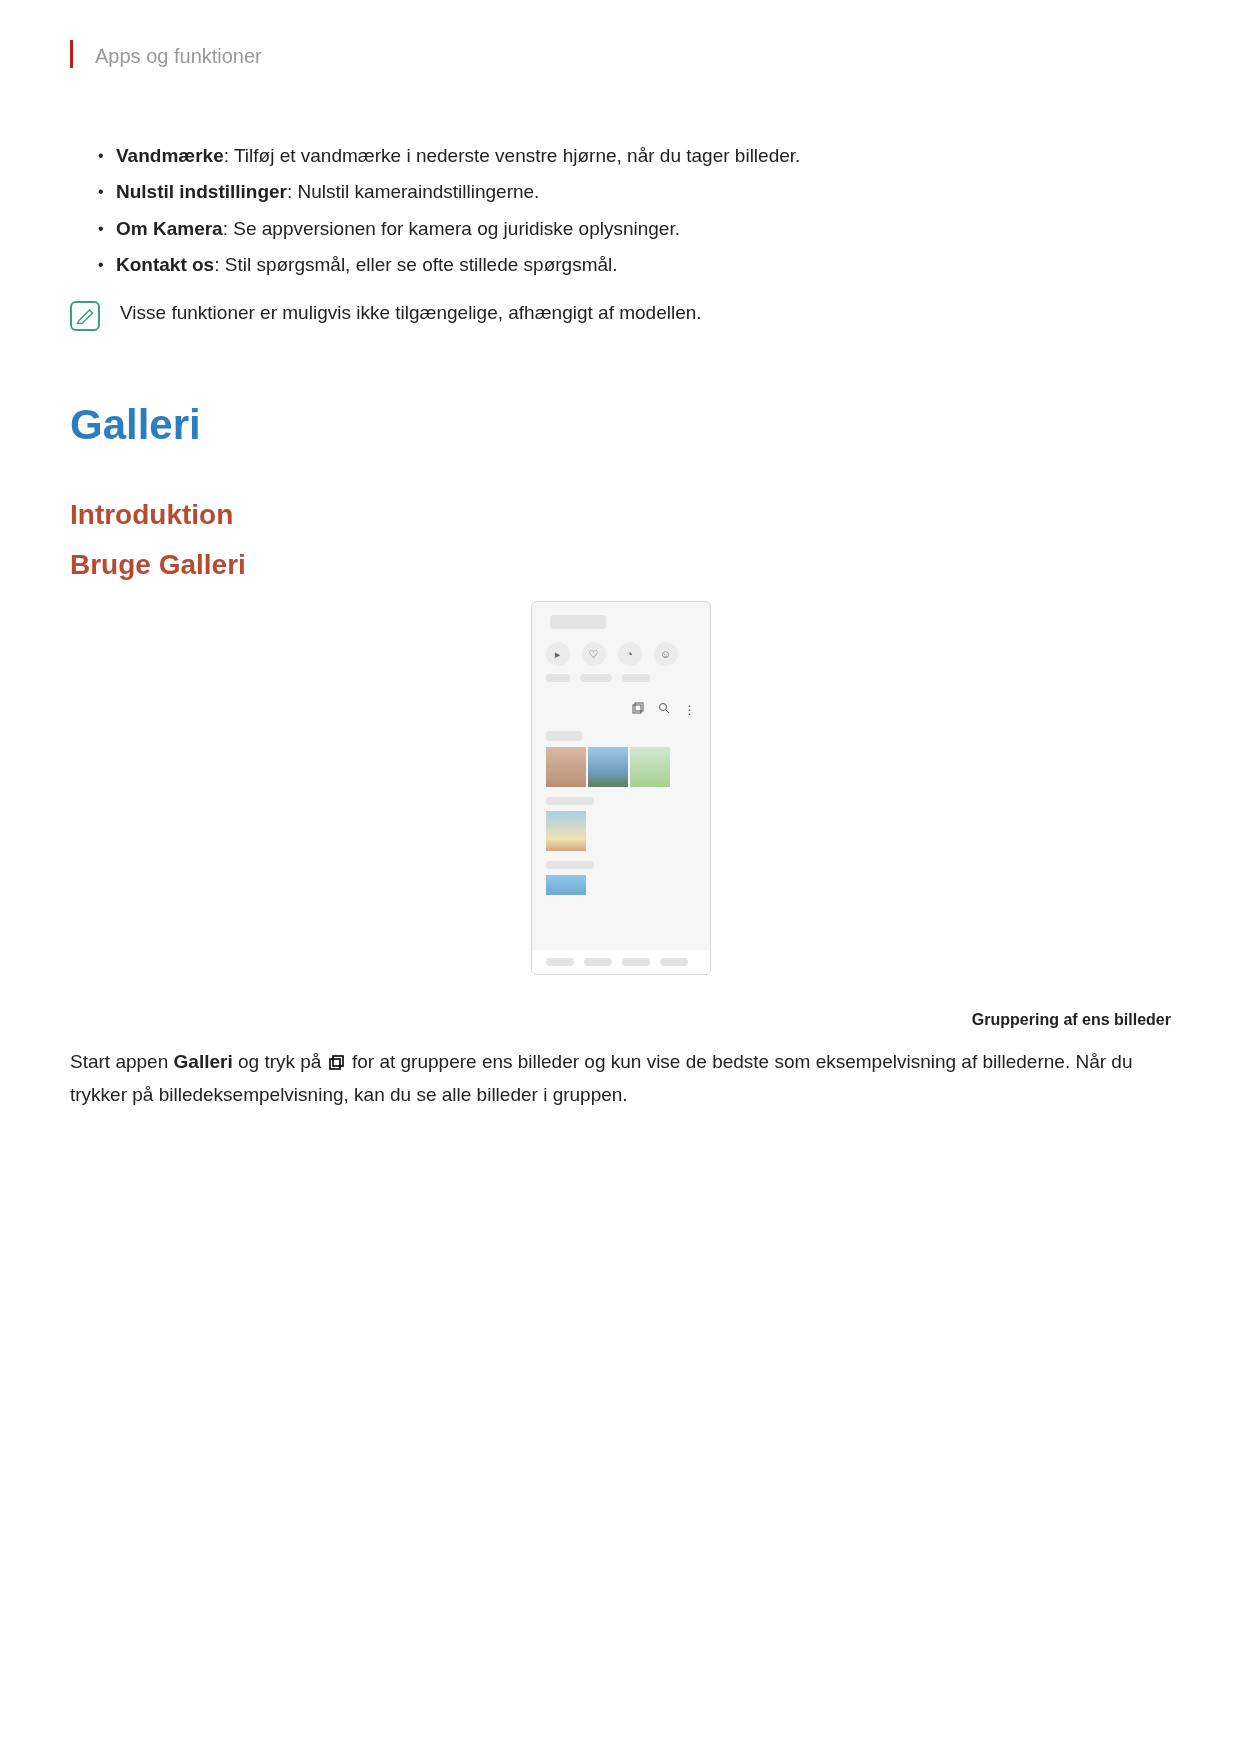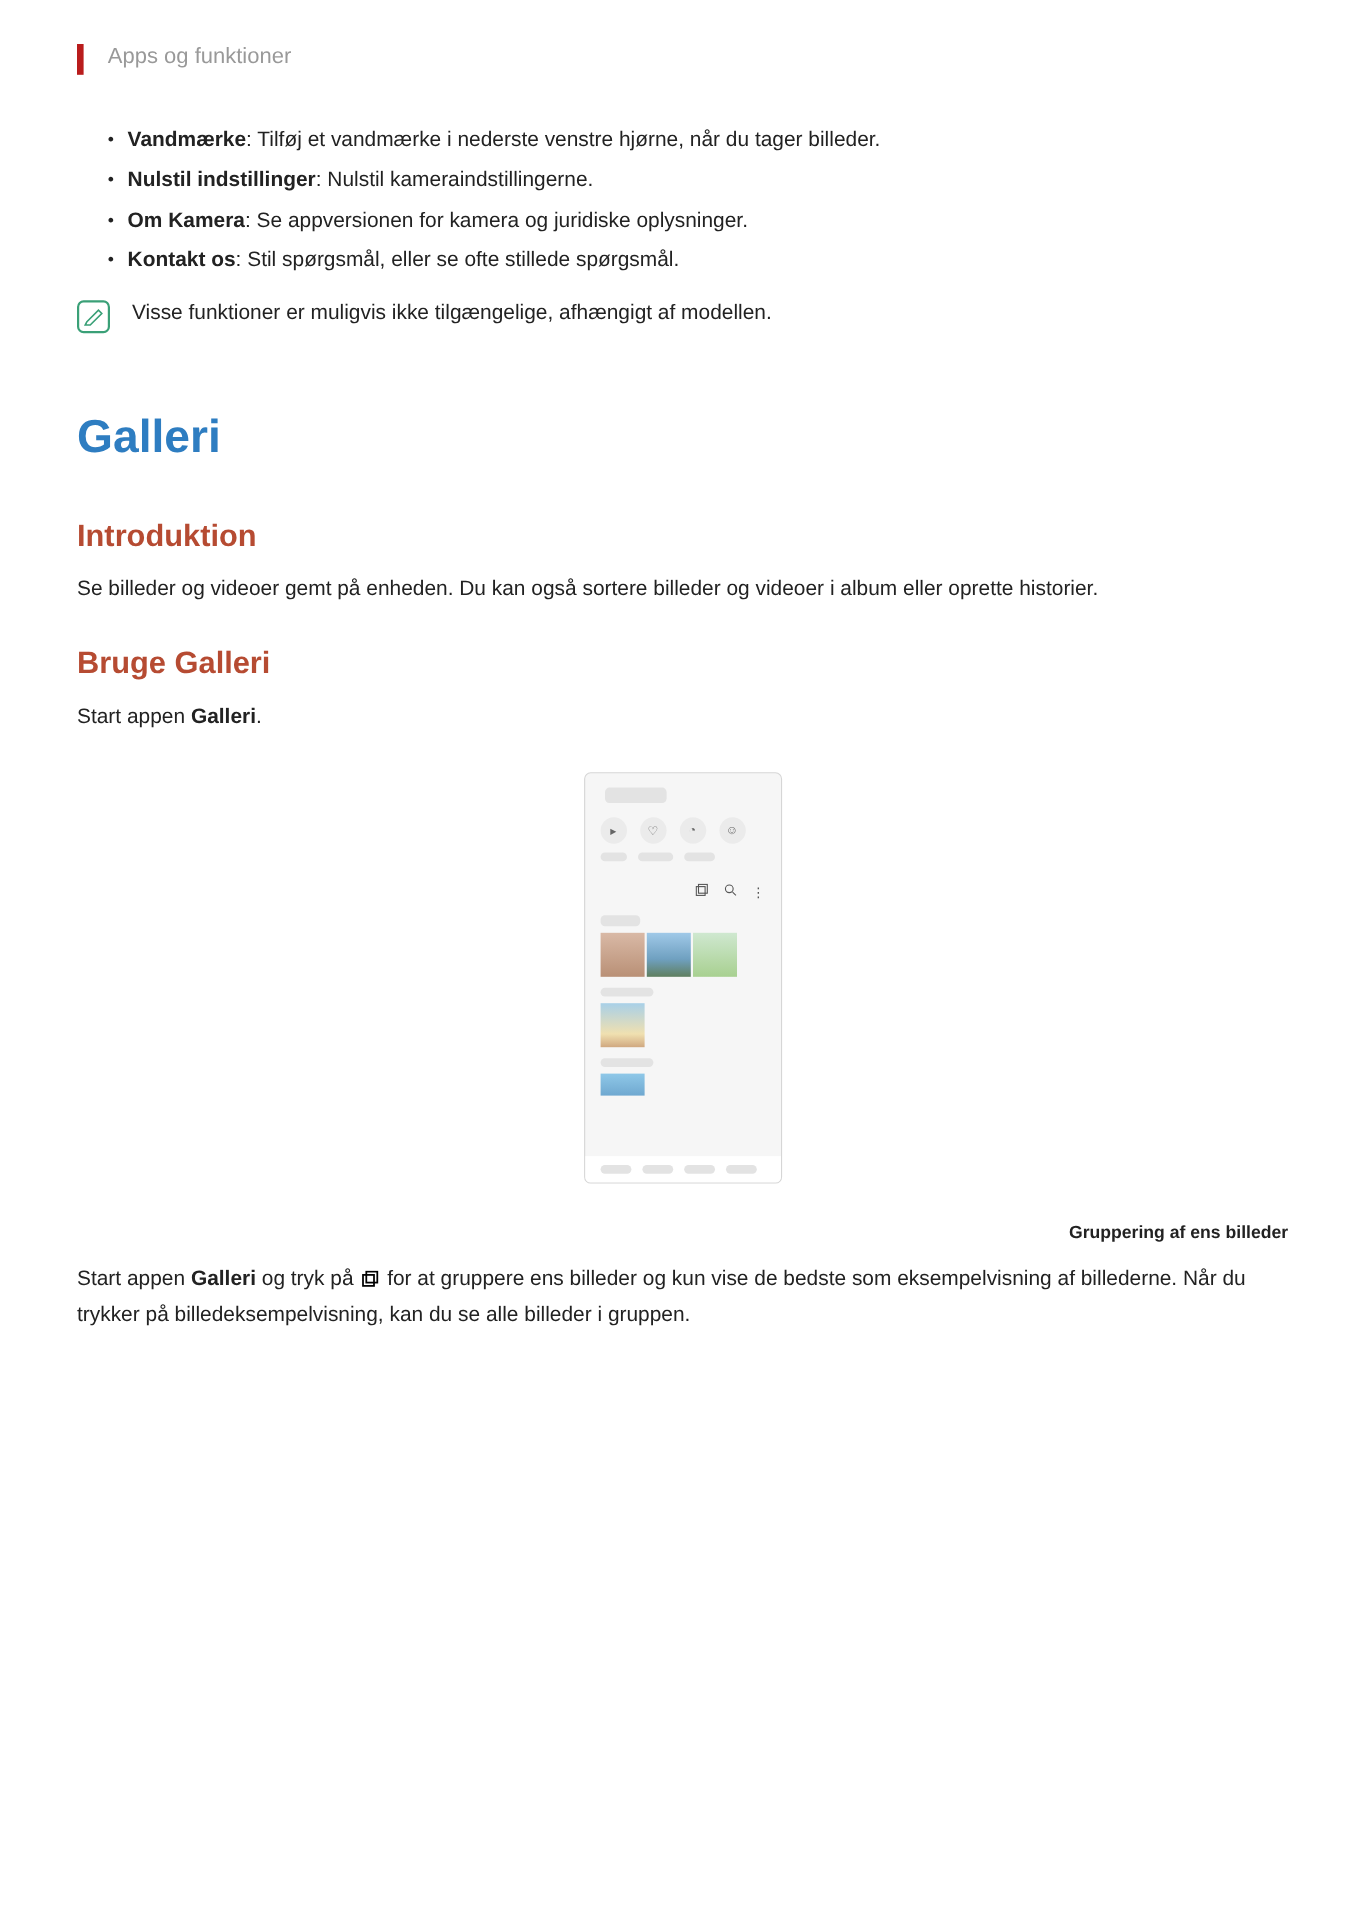--- a/index.html
+++ b/index.html
@@ -10,26 +10,26 @@
     color: #222;
     width: 1241px;
   }
   .page {
     padding: 40px 70px 40px 70px;
     box-sizing: border-box;
     min-height: 1754px;
     position: relative;
   }
   .header-rule {
-    border-left: 6px solid #b91c1c;
+    border-left: 3px solid #b91c1c;
     padding-left: 22px;
-    margin-bottom: 44px;
+    margin-bottom: 72px;
     height: 28px;
     display: flex;
-    align-items: flex-start;
+    align-items: flex-end;
   }
   .header-text {
     color: #999;
     font-size: 20px;
   }
   .bullet-list {
     list-style: none;
     padding-left: 28px;
     margin: 0 0 18px 0;
   }
@@ -206,26 +206,22 @@
       <svg viewBox="0 0 24 24">
           <path d="M4 18 L18 4 L22 8 L8 22 L2 22 Z" fill="none" stroke="#3aa077" stroke-width="2"></path>
         </svg>
     </div>
     <div class="note-text">Visse funktioner er muligvis ikke tilgængelige, afhængigt af modellen.</div>
   </div>
 
   <h1 class="section-title">Galleri</h1>
 
   <h2 class="sub-title">Introduktion</h2>
-  <p class="body">Se billeder og videoer gemt på enheden. Du kan også sortere billeder og videoer i album eller oprette historier.</p>
 
   <h2 class="sub-title">Bruge Galleri</h2>
-  <p class="body">
-    <span>Start appen </span><b>Galleri</b><span>.</span>
-  </p>
 
   <div class="figure-wrap">
     <div class="phone">
       <div class="title-bar">
           <div class="smudge" style="width:56px;height:14px;"></div>
         </div>
       <div class="icon-row">
         <div class="circle-btn">▸</div>
         <div class="circle-btn">♡</div>
         <div class="circle-btn">◔</div>

